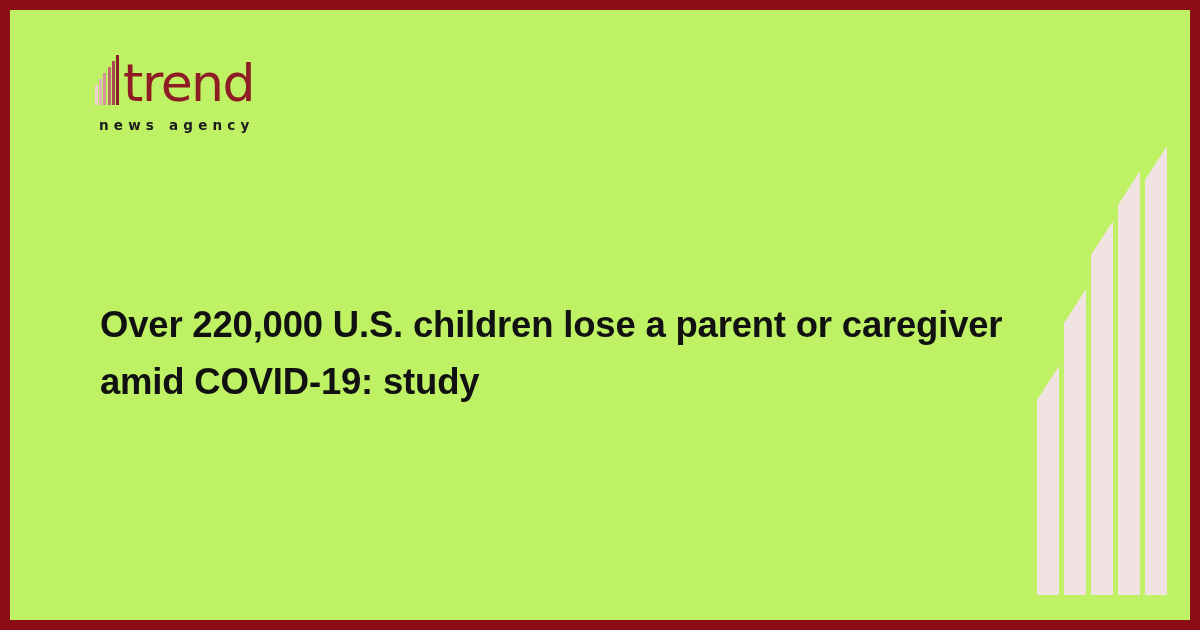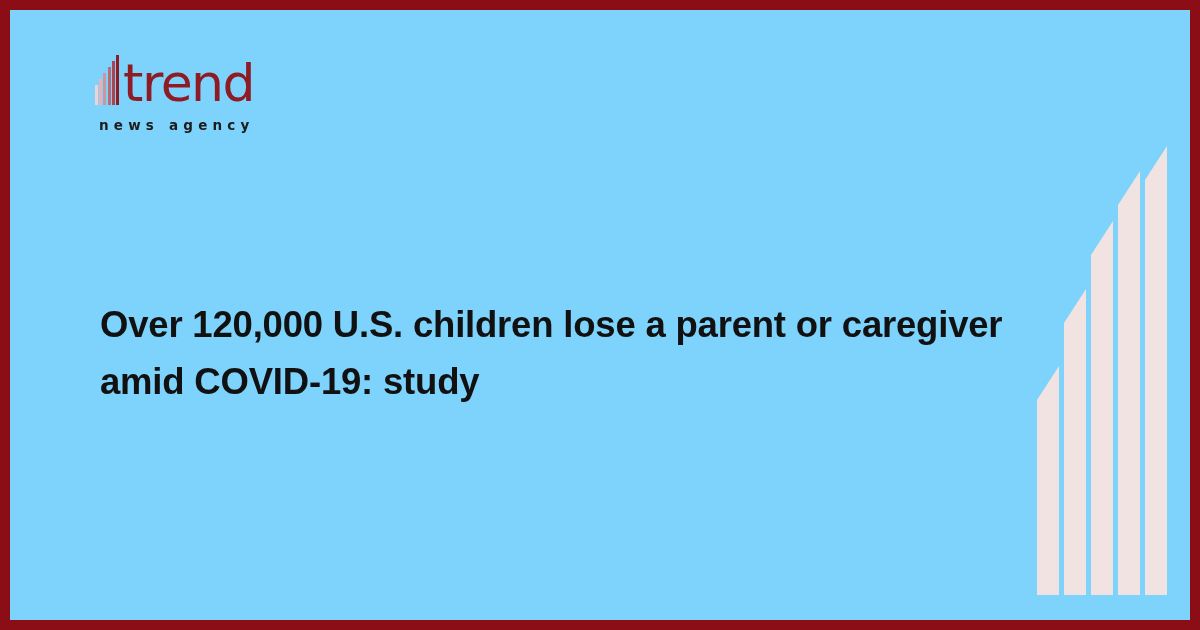--- a/index.html
+++ b/index.html
@@ -19,21 +19,21 @@
     font-family: "Liberation Sans", sans-serif;
   }
 
   
   .canvas {
     position: absolute;
     left: 10px;
     top: 10px;
     right: 10px;
     bottom: 10px;
-    background: #7dd3fc;
+    background: #bef264;
     overflow: hidden;
   }
 
   
   .watermark {
     position: absolute;
     right: 18px;
     top: 0;
     bottom: 25px;
     width: 135px;
@@ -149,17 +149,17 @@
             <span style="height: 32px; background: rgb(208, 148, 154);"></span>
             <span style="height: 38px; background: rgb(189, 106, 114);"></span>
             <span style="height: 44px; background: rgb(168, 69, 80);"></span>
             <span style="height: 50px; background: rgb(142, 28, 36);"></span>
           </span>
         <span class="logo-word">trend</span>
       </div>
       <div class="logo-sub">news agency</div>
     </div>
 
-    <h1 class="headline">Over 120,000 U.S. children lose a parent or caregiver
+    <h1 class="headline">Over 220,000 U.S. children lose a parent or caregiver
 amid COVID-19: study</h1>
 
   </div>
 </div>
 
 </body></html>

